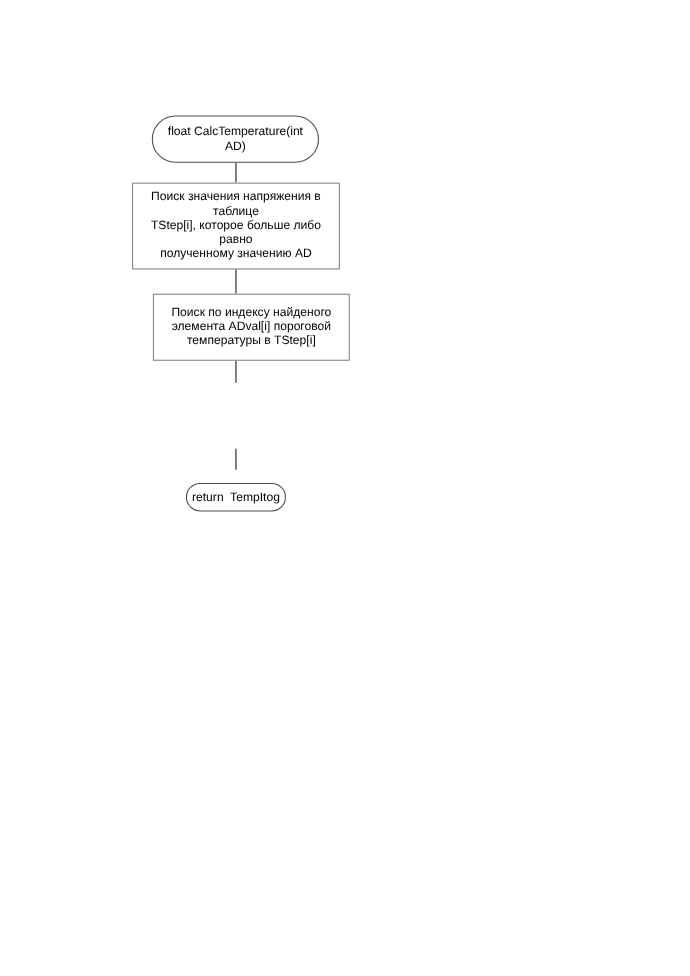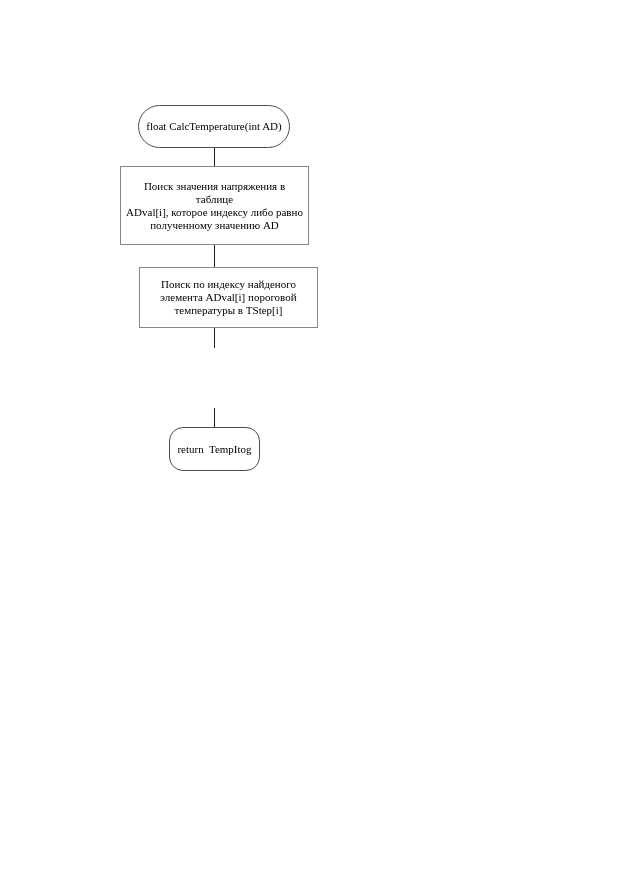--- a/index.html
+++ b/index.html
@@ -6,21 +6,21 @@
     margin: 0;
     padding: 0;
     background: #ffffff;
   }
   #page {
     position: relative;
     width: 627px;
     height: 887px;
     background: #ffffff;
     overflow: hidden;
-    font-family: Liberation Serif, serif;
+    font-family: Liberation Sans, sans-serif;
   }
   #page * { box-sizing: border-box; }
 
   .node {
     position: absolute;
     display: flex;
     align-items: center;
     justify-content: center;
     text-align: center;
     background: #ffffff;
@@ -43,36 +43,36 @@
   }
 
   #node-start { left: 138px; top: 105px; width: 152px; height: 43px; border-radius: 22px; }
   #conn-1     { left: 214px; top: 148px; height: 18px; }
   #node-p1    { left: 120px; top: 166px; width: 189px; height: 79px; }
   #conn-2     { left: 214px; top: 245px; height: 22px; }
   #node-p2    { left: 139px; top: 267px; width: 179px; height: 61px; }
   #conn-3     { left: 214px; top: 328px; height: 20px; }
   #node-p3    { left: 144px; top: 348px; width: 141px; height: 60px; }
   #conn-4     { left: 214px; top: 408px; height: 19px; }
-  #node-end   { left: 169px; top: 427px; width: 91px;  height: 44px; border-radius: 14px; }
+  #node-end   { left: 169px; top: 439px; width: 91px;  height: 26px; border-radius: 14px; }
 </style>
 </head>
 <body>
 
 <div id="page">
 
   <div id="node-start" class="node terminator">
     <span>float CalcTemperature(int AD)</span>
   </div>
 
   <div id="conn-1" class="connector"></div>
 
   <div id="node-p1" class="node process">
     <span>Поиск значения напряжения в таблице
-ADval[i], которое индексу либо равно
+TStep[i], которое больше либо равно
 полученному значению AD</span>
   </div>
 
   <div id="conn-2" class="connector"></div>
 
   <div id="node-p2" class="node process">
     <span>Поиск по индексу найденого
 элемента ADval[i] пороговой
 температуры в TStep[i]</span>
   </div>

